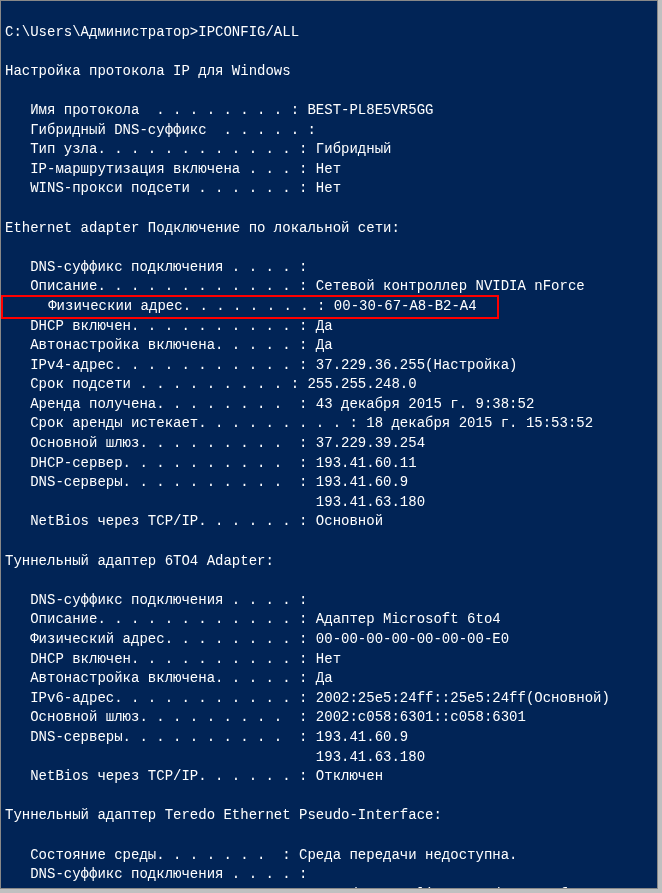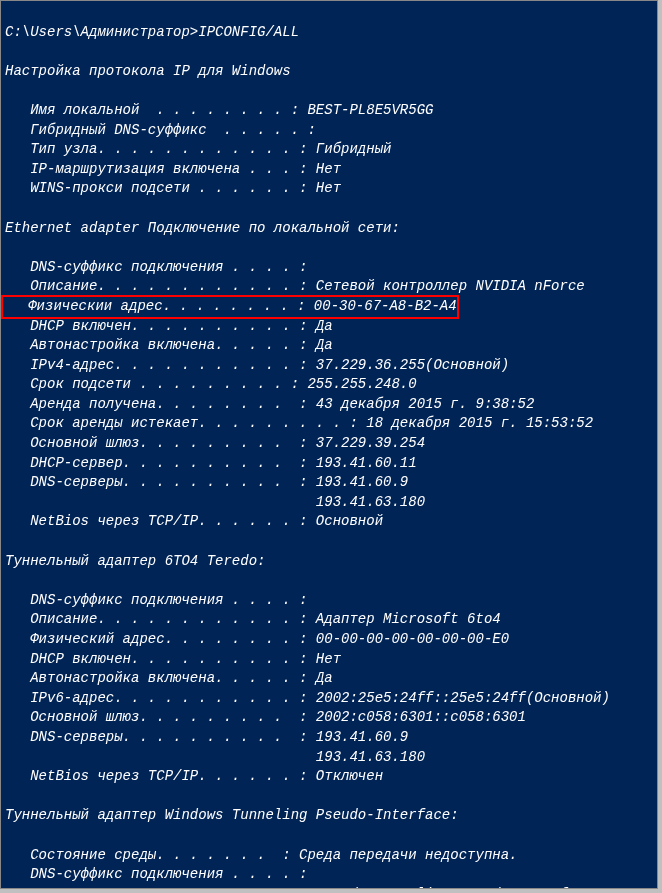--- a/index.html
+++ b/index.html
@@ -17,73 +17,72 @@
       padding: 2px 4px;
       box-sizing: border-box;
       white-space: pre;
       line-height: 1.4;
       overflow: hidden;
       border: 1px solid #888;
     }
     .highlight {
       border: 2px solid #ff0000;
       display: inline-block;
-      padding: 0 0;
+      padding: 0 20px;
       margin: -2px -4px;
     }
     .line {
       white-space: pre;
-      font-style: italic;
     }
   </style>
 </head>
 <body>
 
 <div class="terminal">
 <span class="line"><span>C:\Users\Администратор&gt;</span><span>IPCONFIG/ALL</span></span>
 
 <span class="line">Настройка протокола IP для Windows</span>
 
-<span class="line">   Имя локальной  . . . . . . . . : BEST-PL8E5VR5GG</span>
+<span class="line">   Имя протокола  . . . . . . . . : BEST-PL8E5VR5GG</span>
 <span class="line">   Гибридный DNS-суффикс  . . . . . :</span>
 <span class="line">   Тип узла. . . . . . . . . . . . : Гибридный</span>
 <span class="line">   IP-маршрутизация включена . . . : Нет</span>
 <span class="line">   WINS-прокси подсети . . . . . . : Нет</span>
 
 <span class="line">Ethernet adapter Подключение по локальной сети:</span>
 
 <span class="line">   DNS-суффикс подключения . . . . :</span>
 <span class="line">   Описание. . . . . . . . . . . . : Сетевой контроллер NVIDIA nForce</span>
 <span class="highlight"><span class="line">   Физическии адрес. . . . . . . . : 00-30-67-A8-B2-A4</span></span>
 <span class="line">   DHCP включен. . . . . . . . . . : Да</span>
 <span class="line">   Автонастройка включена. . . . . : Да</span>
-<span class="line">   IPv4-адрес. . . . . . . . . . . : 37.229.36.255(Основной)</span>
+<span class="line">   IPv4-адрес. . . . . . . . . . . : 37.229.36.255(Настройка)</span>
 <span class="line">   Срок подсети . . . . . . . . . : 255.255.248.0</span>
 <span class="line">   Аренда получена. . . . . . . .  : 43 декабря 2015 г. 9:38:52</span>
 <span class="line">   Срок аренды истекает. . . . . . . . . : 18 декабря 2015 г. 15:53:52</span>
 <span class="line">   Основной шлюз. . . . . . . . .  : 37.229.39.254</span>
 <span class="line">   DHCP-сервер. . . . . . . . . .  : 193.41.60.11</span>
 <span class="line">   DNS-серверы. . . . . . . . . .  : 193.41.60.9</span>
 <span class="line">                                     193.41.63.180</span>
 <span class="line">   NetBios через TCP/IP. . . . . . : Основной</span>
 
-<span class="line">Туннельный адаптер 6TO4 Teredo:</span>
+<span class="line">Туннельный адаптер 6TO4 Adapter:</span>
 
 <span class="line">   DNS-суффикс подключения . . . . :</span>
 <span class="line">   Описание. . . . . . . . . . . . : Адаптер Microsoft 6to4</span>
 <span class="line">   Физический адрес. . . . . . . . : 00-00-00-00-00-00-00-E0</span>
 <span class="line">   DHCP включен. . . . . . . . . . : Нет</span>
 <span class="line">   Автонастройка включена. . . . . : Да</span>
 <span class="line">   IPv6-адрес. . . . . . . . . . . : 2002:25e5:24ff::25e5:24ff(Основной)</span>
 <span class="line">   Основной шлюз. . . . . . . . .  : 2002:c058:6301::c058:6301</span>
 <span class="line">   DNS-серверы. . . . . . . . . .  : 193.41.60.9</span>
 <span class="line">                                     193.41.63.180</span>
 <span class="line">   NetBios через TCP/IP. . . . . . : Отключен</span>
 
-<span class="line">Туннельный адаптер Windows Tunneling Pseudo-Interface:</span>
+<span class="line">Туннельный адаптер Teredo Ethernet Pseudo-Interface:</span>
 
 <span class="line">   Состояние среды. . . . . . .  : Среда передачи недоступна.</span>
 <span class="line">   DNS-суффикс подключения . . . . :</span>
 <span class="line">   Описание. . . . . . . . . . . . : Teredo Tunneling Pseudo-Interface</span>
 
 
 
 
 
 

